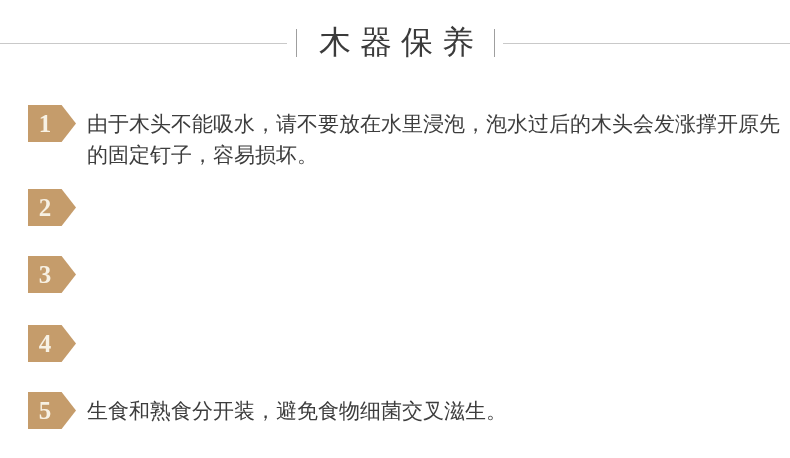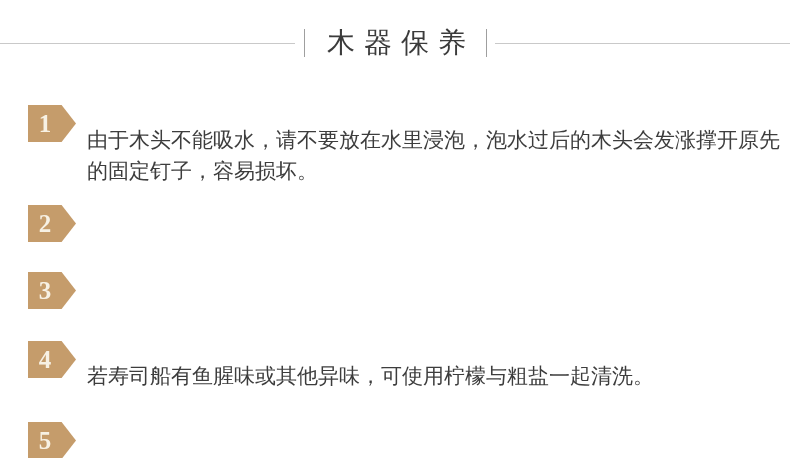--- a/index.html
+++ b/index.html
@@ -14,21 +14,21 @@
     height:86px;
     display:flex;
     align-items:center;
   }
   .h-line{flex:1 1 auto;height:1px;background:#c9c9c9;}
   .h-bar{flex:0 0 1px;width:1px;height:28px;background:#9f9f9f;}
   .h-bar.left{margin-left:9px;}
   .h-bar.right{margin-right:8px;}
   .h-title{
     flex:0 0 auto;
-    font-size:28px;
+    font-size:32px;
     letter-spacing:9px;
     padding:0 11px 0 22px;
     color:#3b3b3b;
     white-space:nowrap;
   }
   
   .care-list{margin:19px 0 0 28px;}
   .care-item{
     display:flex;
     align-items:flex-start;
@@ -55,21 +55,21 @@
     font-size:25px;
     font-weight:bold;
     line-height:1;
   }
   .step-text{
     font-size:21px;
     line-height:31px;
     letter-spacing:0;
     color:#3d3d3d;
     width:696px;
-    margin-top:20px;
+    margin-top:4px;
     word-break:break-all;
   }
 </style>
 </head>
 <body>
 
 <div class="header">
   <div class="h-line"></div>
   <div class="h-bar left"></div>
   <div class="h-title">木器保养</div>
@@ -99,23 +99,23 @@
       <div class="badge-shape"></div>
       <div class="step-number">3</div>
     </div>
   </div>
 
   <div class="care-item">
     <div class="step-badge">
       <div class="badge-shape"></div>
       <div class="step-number">4</div>
     </div>
-    <div class="step-text">若寿司船有鱼腥味或其他异味，可使用柠檬与粗盐一起清洗。</div>
   </div>
 
   <div class="care-item">
     <div class="step-badge">
       <div class="badge-shape"></div>
       <div class="step-number">5</div>
     </div>
+    <div class="step-text">生食和熟食分开装，避免食物细菌交叉滋生。</div>
   </div>
 
 </div>
 
 </body></html>

